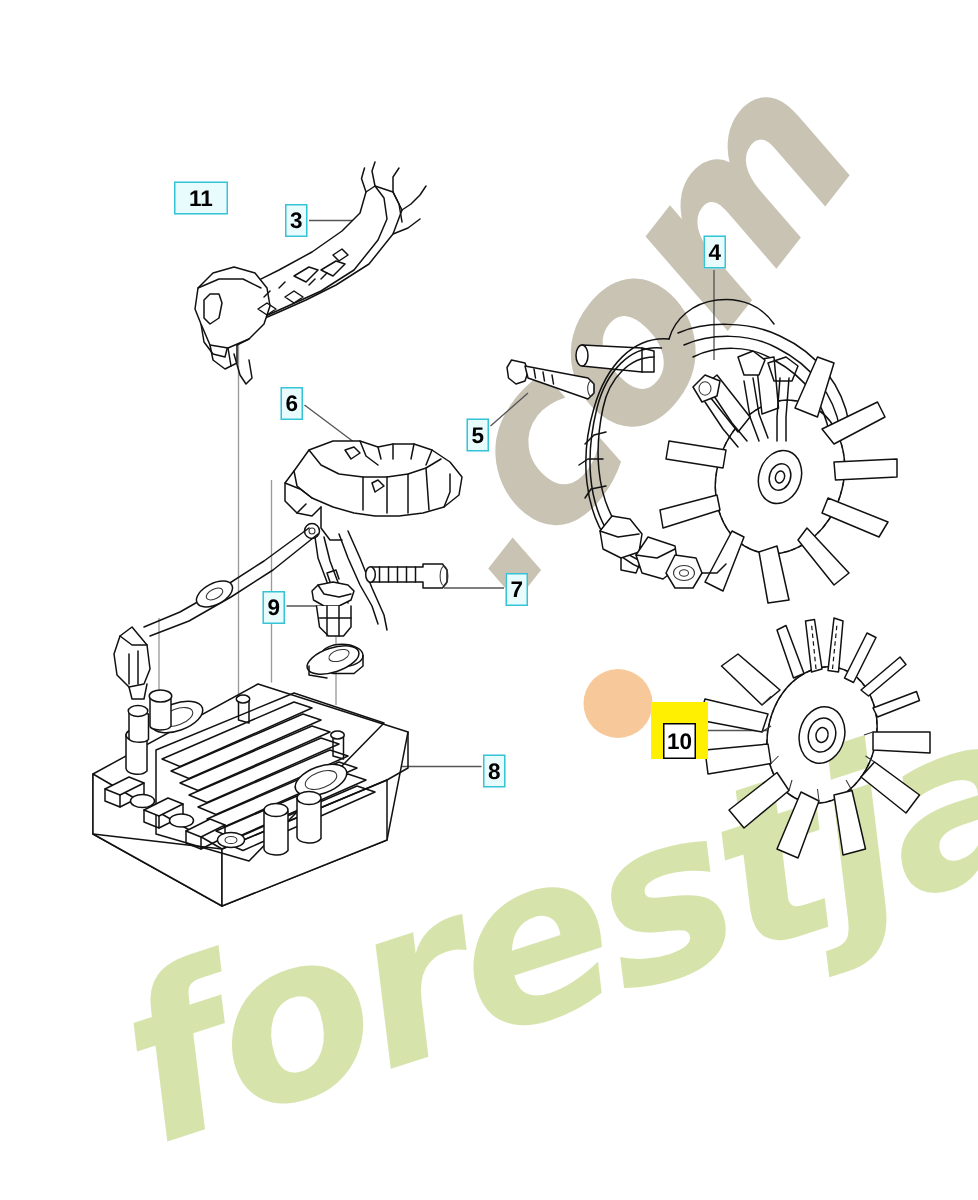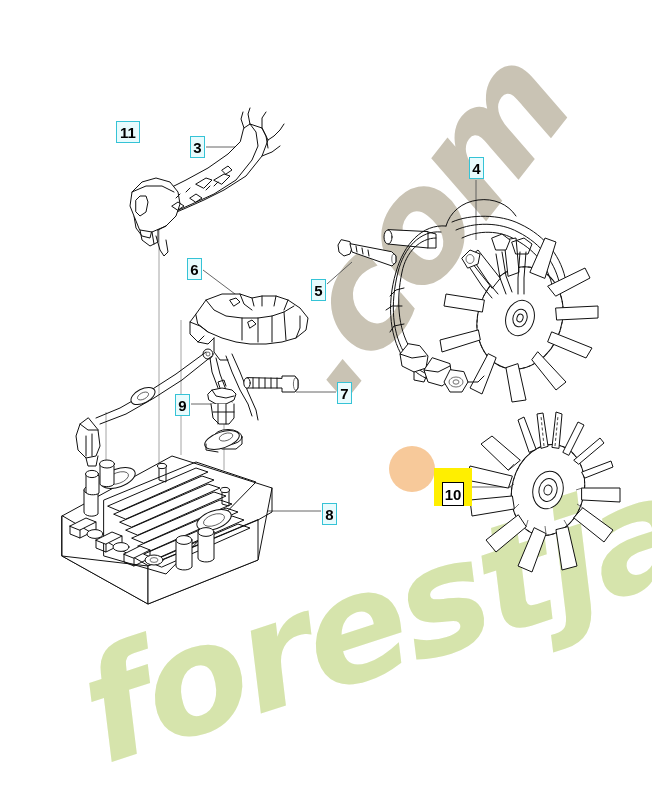--- a/index.html
+++ b/index.html
@@ -368,21 +368,21 @@
       <path class="ln" d="M222,492 L222,504 L229,506 L229,490"></path>
       <ellipse class="lnw" cx="225" cy="490" rx="4.5" ry="2.6"></ellipse>
 
       <ellipse class="lnw" cx="222" cy="440" rx="18" ry="8" transform="rotate(-18 222 440)"></ellipse>
       <ellipse class="thin" cx="226" cy="437" rx="7" ry="3.6" transform="rotate(-18 226 437)"></ellipse>
       <path class="ln" d="M206,444 L206,450 L218,452"></path>
     </g>
 
   </svg>
 
-  <div class="callout" style="left:116px;top:121px;width:24px;height:22px;">11</div>
+  <div class="callout" style="left:116px;top:121px;width:36px;height:22px;">11</div>
 
   <div class="callout" style="left:190px;top:136px;width:15px;height:22px;">3</div>
 
   <div class="callout" style="left:469px;top:157px;width:15px;height:22px;">4</div>
 
   <div class="callout" style="left:311px;top:279px;width:15px;height:22px;">5</div>
 
   <div class="callout" style="left:187px;top:258px;width:15px;height:22px;">6</div>
 
   <div class="callout" style="left:337px;top:382px;width:15px;height:22px;">7</div>

